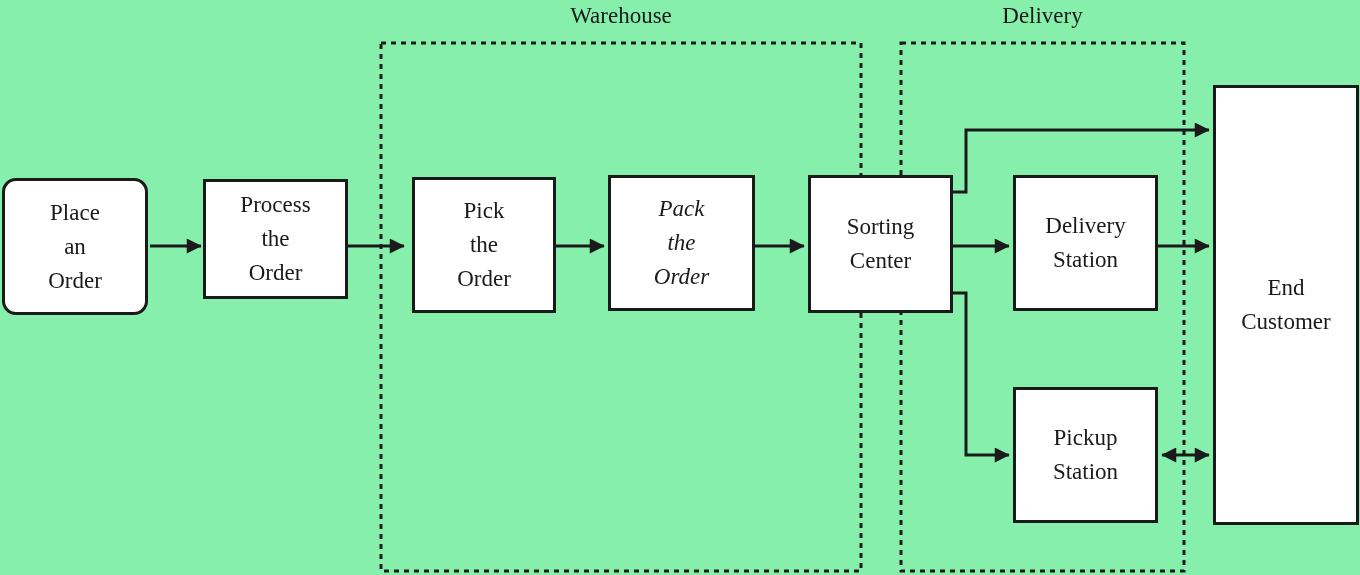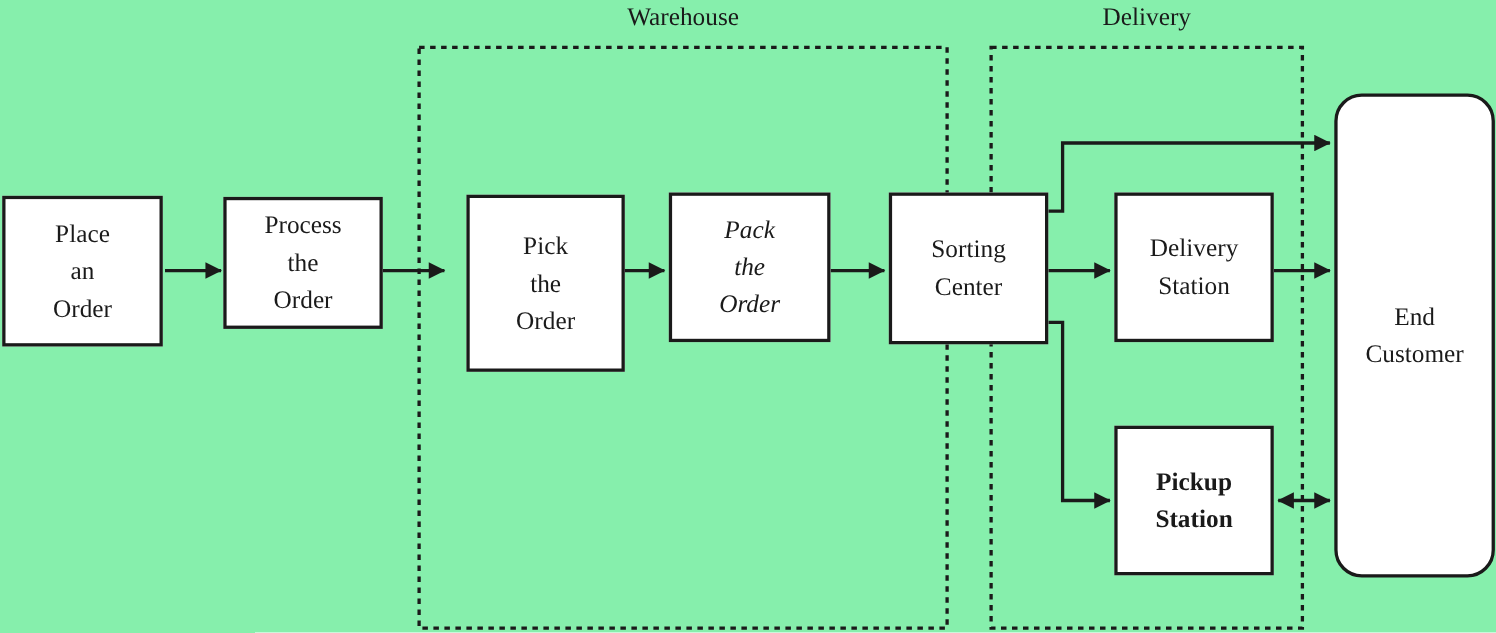--- a/index.html
+++ b/index.html
@@ -67,34 +67,34 @@
     <path d="M953,246 L1009,246" stroke="#1a1a1a" stroke-width="3" fill="none" marker-end="url(#arrow)"></path>
     <path d="M953,192 L966,192 L966,130 L1209,130" stroke="#1a1a1a" stroke-width="3" fill="none" stroke-linejoin="miter" marker-end="url(#arrow)"></path>
     <path d="M953,293 L966,293 L966,455 L1009,455" stroke="#1a1a1a" stroke-width="3" fill="none" stroke-linejoin="miter" marker-end="url(#arrow)"></path>
     <path d="M1158,246 L1209,246" stroke="#1a1a1a" stroke-width="3" fill="none" marker-end="url(#arrow)"></path>
     <path d="M1162,455 L1209,455" stroke="#1a1a1a" stroke-width="3" fill="none" marker-start="url(#arrow)" marker-end="url(#arrow)"></path>
   </svg>
 
   <div class="group-label" style="left:380px; top:3px; width:482px;">Warehouse</div>
   <div class="group-label" style="left:900px; top:3px; width:285px;">Delivery</div>
 
-  <div class="node" style="left:2px; top:178px; width:146px; height:137px;">Place
+  <div class="node" style="left:2px; top:178px; width:146px; height:137px;border-radius:14px;">Place
 an
 Order</div>
   <div class="node" style="left:203px; top:179px; width:145px; height:120px;">Process
 the
 Order</div>
-  <div class="node" style="left:424px; top:177px; width:144px; height:161px;">Pick
+  <div class="node" style="left:412px; top:177px; width:144px; height:136px;">Pick
 the
 Order</div>
   <div class="node" style="left:608px; top:175px; width:147px; height:136px;font-style:italic;">Pack
 the
 Order</div>
   <div class="node" style="left:808px; top:175px; width:145px; height:138px;">Sorting
 Center</div>
   <div class="node" style="left:1013px; top:175px; width:145px; height:136px;">Delivery
 Station</div>
-  <div class="node" style="left:1013px; top:387px; width:145px; height:136px;font-weight:bold;">Pickup
+  <div class="node" style="left:1013px; top:387px; width:145px; height:136px;">Pickup
 Station</div>
-  <div class="node" style="left:1213px; top:85px; width:146px; height:440px;border-radius:25px;">End
+  <div class="node" style="left:1213px; top:85px; width:146px; height:440px;">End
 Customer</div>
 
 </div>
 
 </body></html>

